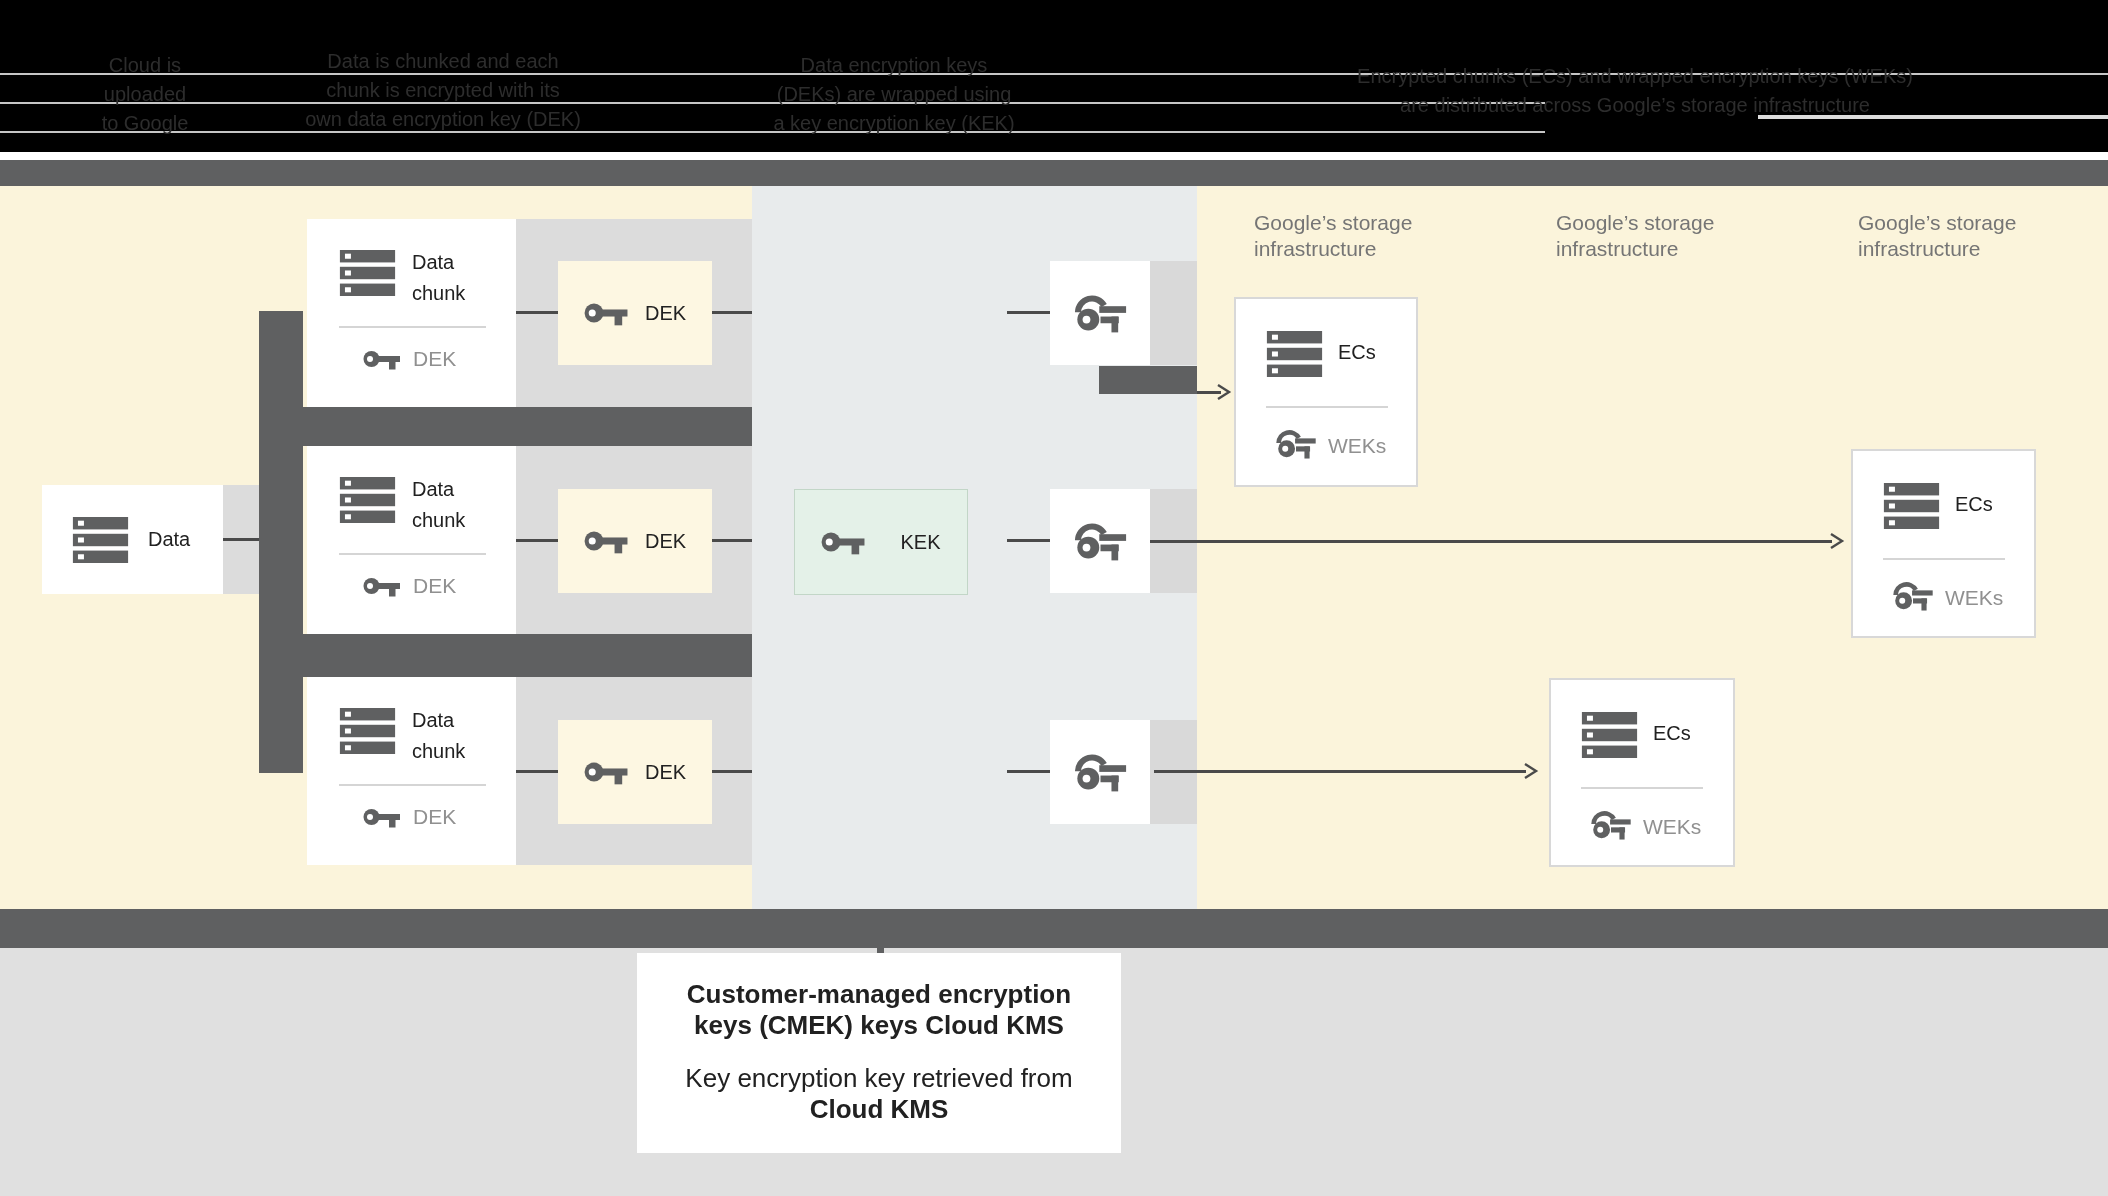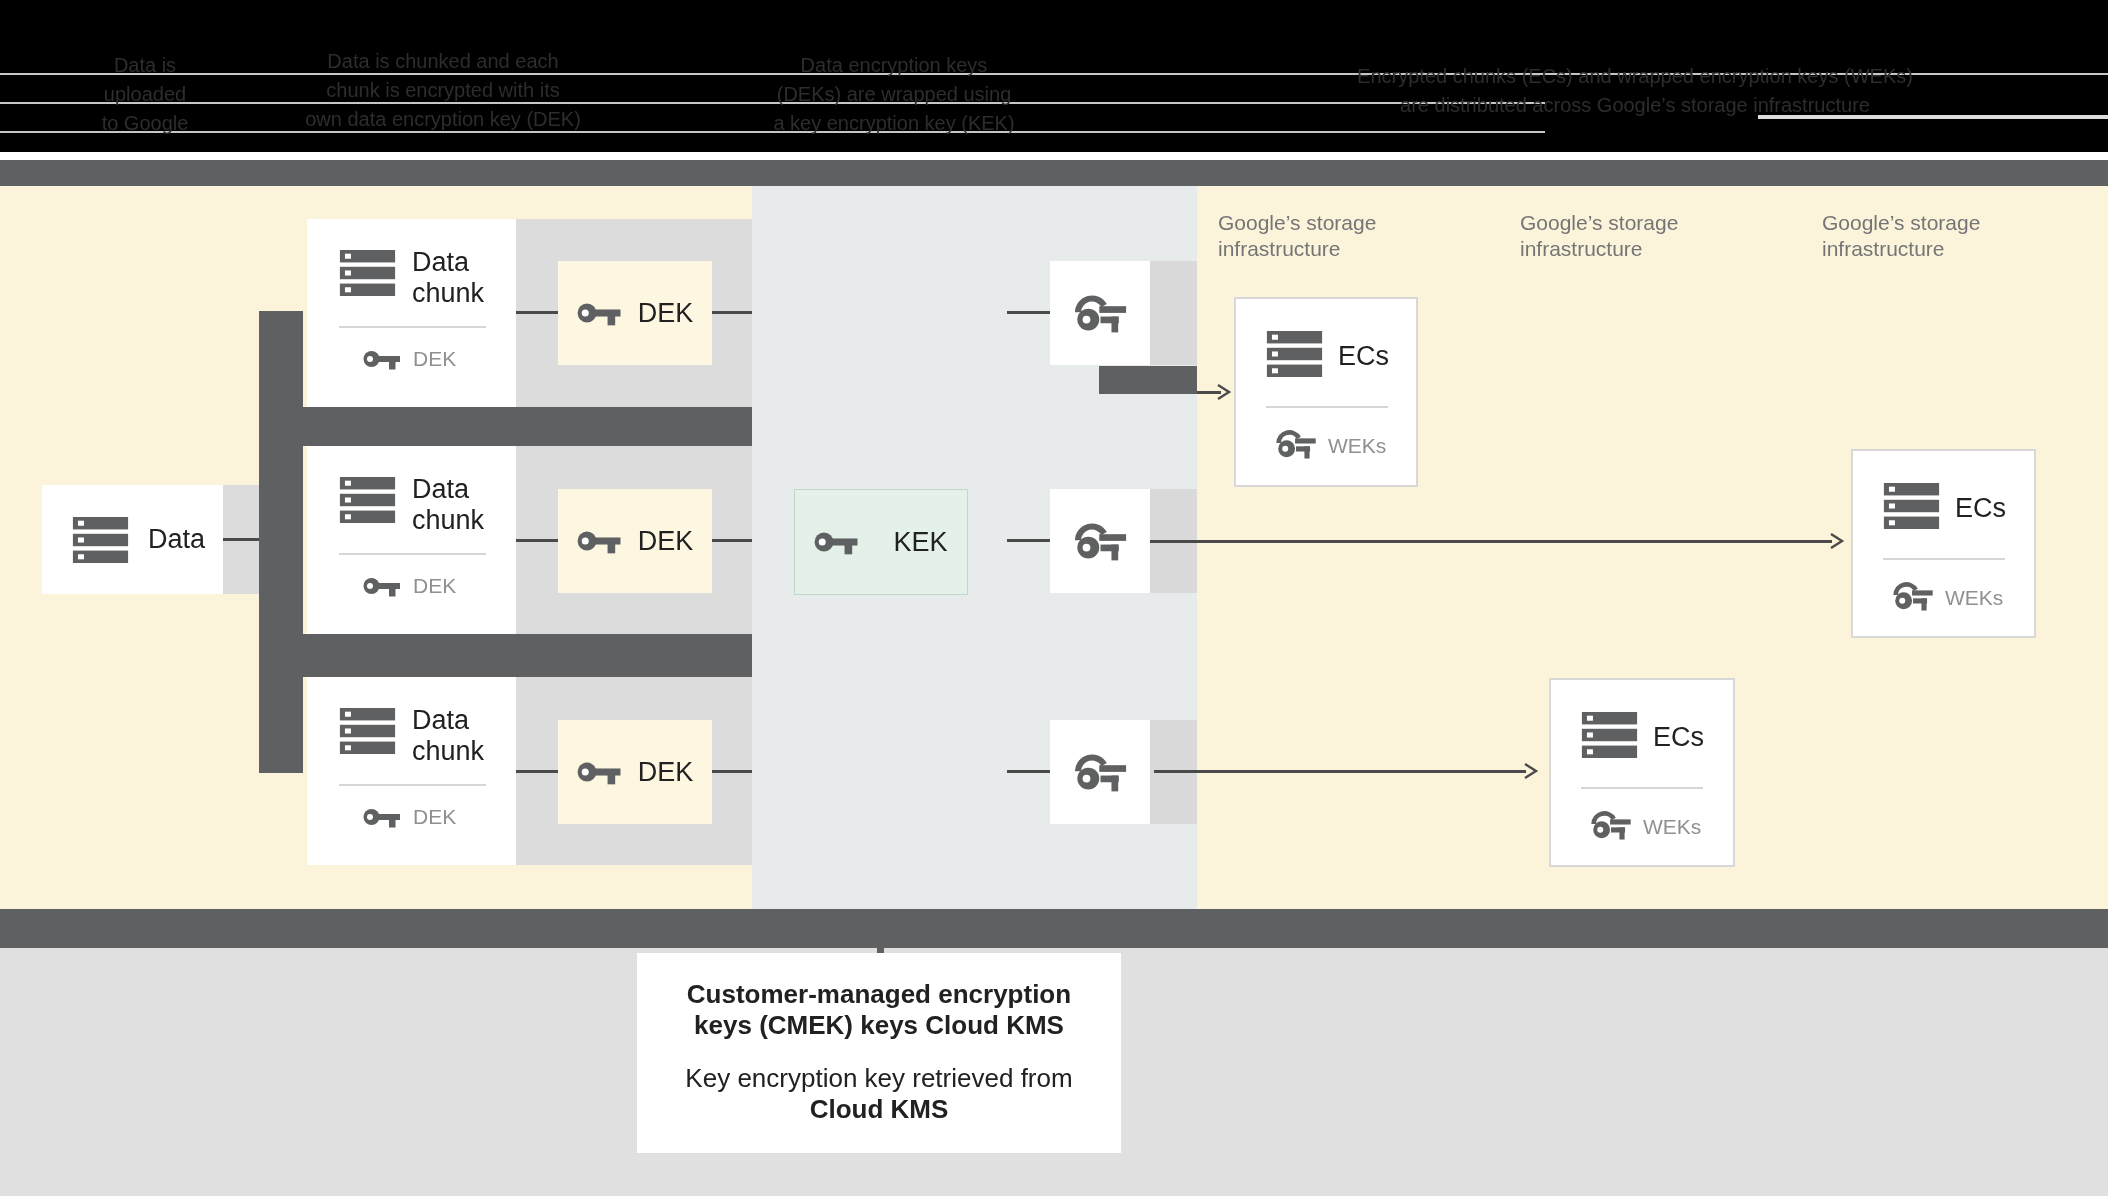--- a/index.html
+++ b/index.html
@@ -28,24 +28,24 @@
   .dark{background:#5F6061;}
 
   
   .whitebox{position:absolute;background:#FFFFFF;}
   .ecs-box{position:absolute;background:#FFFFFF;border:2px solid #D8D8D8;box-sizing:border-box;padding-left:24px;}
   .dek-box{position:absolute;background:#FDF7E2;display:flex;align-items:center;justify-content:center;gap:14px;}
   .kek-box{position:absolute;background:#E4F1E8;border:1px solid #C2D6C7;box-sizing:border-box;
            display:flex;align-items:center;justify-content:center;gap:32px;}
   .keybox{position:absolute;background:#FFFFFF;display:flex;align-items:center;justify-content:center;}
 
-  .lbl-dark{color:#212121;font-size:27px;}
+  .lbl-dark{color:#212121;font-size:20px;}
   .lbl-gray{color:#909090;font-size:21px;}
   .divider{position:absolute;height:2px;background:#D5D5D5;}
-  .storage-lbl{position:absolute;width:180px;color:#757575;font-size:21px;line-height:26px;}
+  .storage-lbl{position:absolute;width:180px;color:#757575;font-size:21px;line-height:26px;margin-left:36px;}
 
   
   .hline{position:absolute;height:3px;background:#4A4A4A;}
   .chev{position:absolute;width:18px;height:18px;}
 
   
   .caption-box{position:absolute;left:637px;top:953px;width:484px;height:200px;background:#FFFFFF;
                color:#212121;font-size:26px;line-height:31px;text-align:center;}
   .caption-box .p1{font-weight:bold;margin:26px 20px 0 20px;}
   .caption-box .p2{margin:22px 20px 0 20px;}
@@ -58,21 +58,21 @@
 
 <div class="stage">
 
   <div>
     <div class="hdr-rule" style="left:0;top:73px;width:2108px;"></div>
     <div class="hdr-rule" style="left:0;top:102px;width:1545px;"></div>
     <div class="hdr-rule" style="left:0;top:131px;width:1545px;"></div>
     <div class="hdr-rule thick" style="left:1758px;top:115px;width:350px;"></div>
 
     <div class="hdr-cap" style="left:40px;top:51px;width:210px;">
-      <div>Data is</div>
+      <div>Cloud is</div>
       <div>uploaded</div>
       <div>to Google</div>
     </div>
     <div class="hdr-cap" style="left:288px;top:47px;width:310px;">
       <div>Data is chunked and each</div>
       <div>chunk is encrypted with its</div>
       <div>own data encryption key (DEK)</div>
     </div>
     <div class="hdr-cap" style="left:738px;top:51px;width:312px;">
       <div>Data encryption keys</div>

